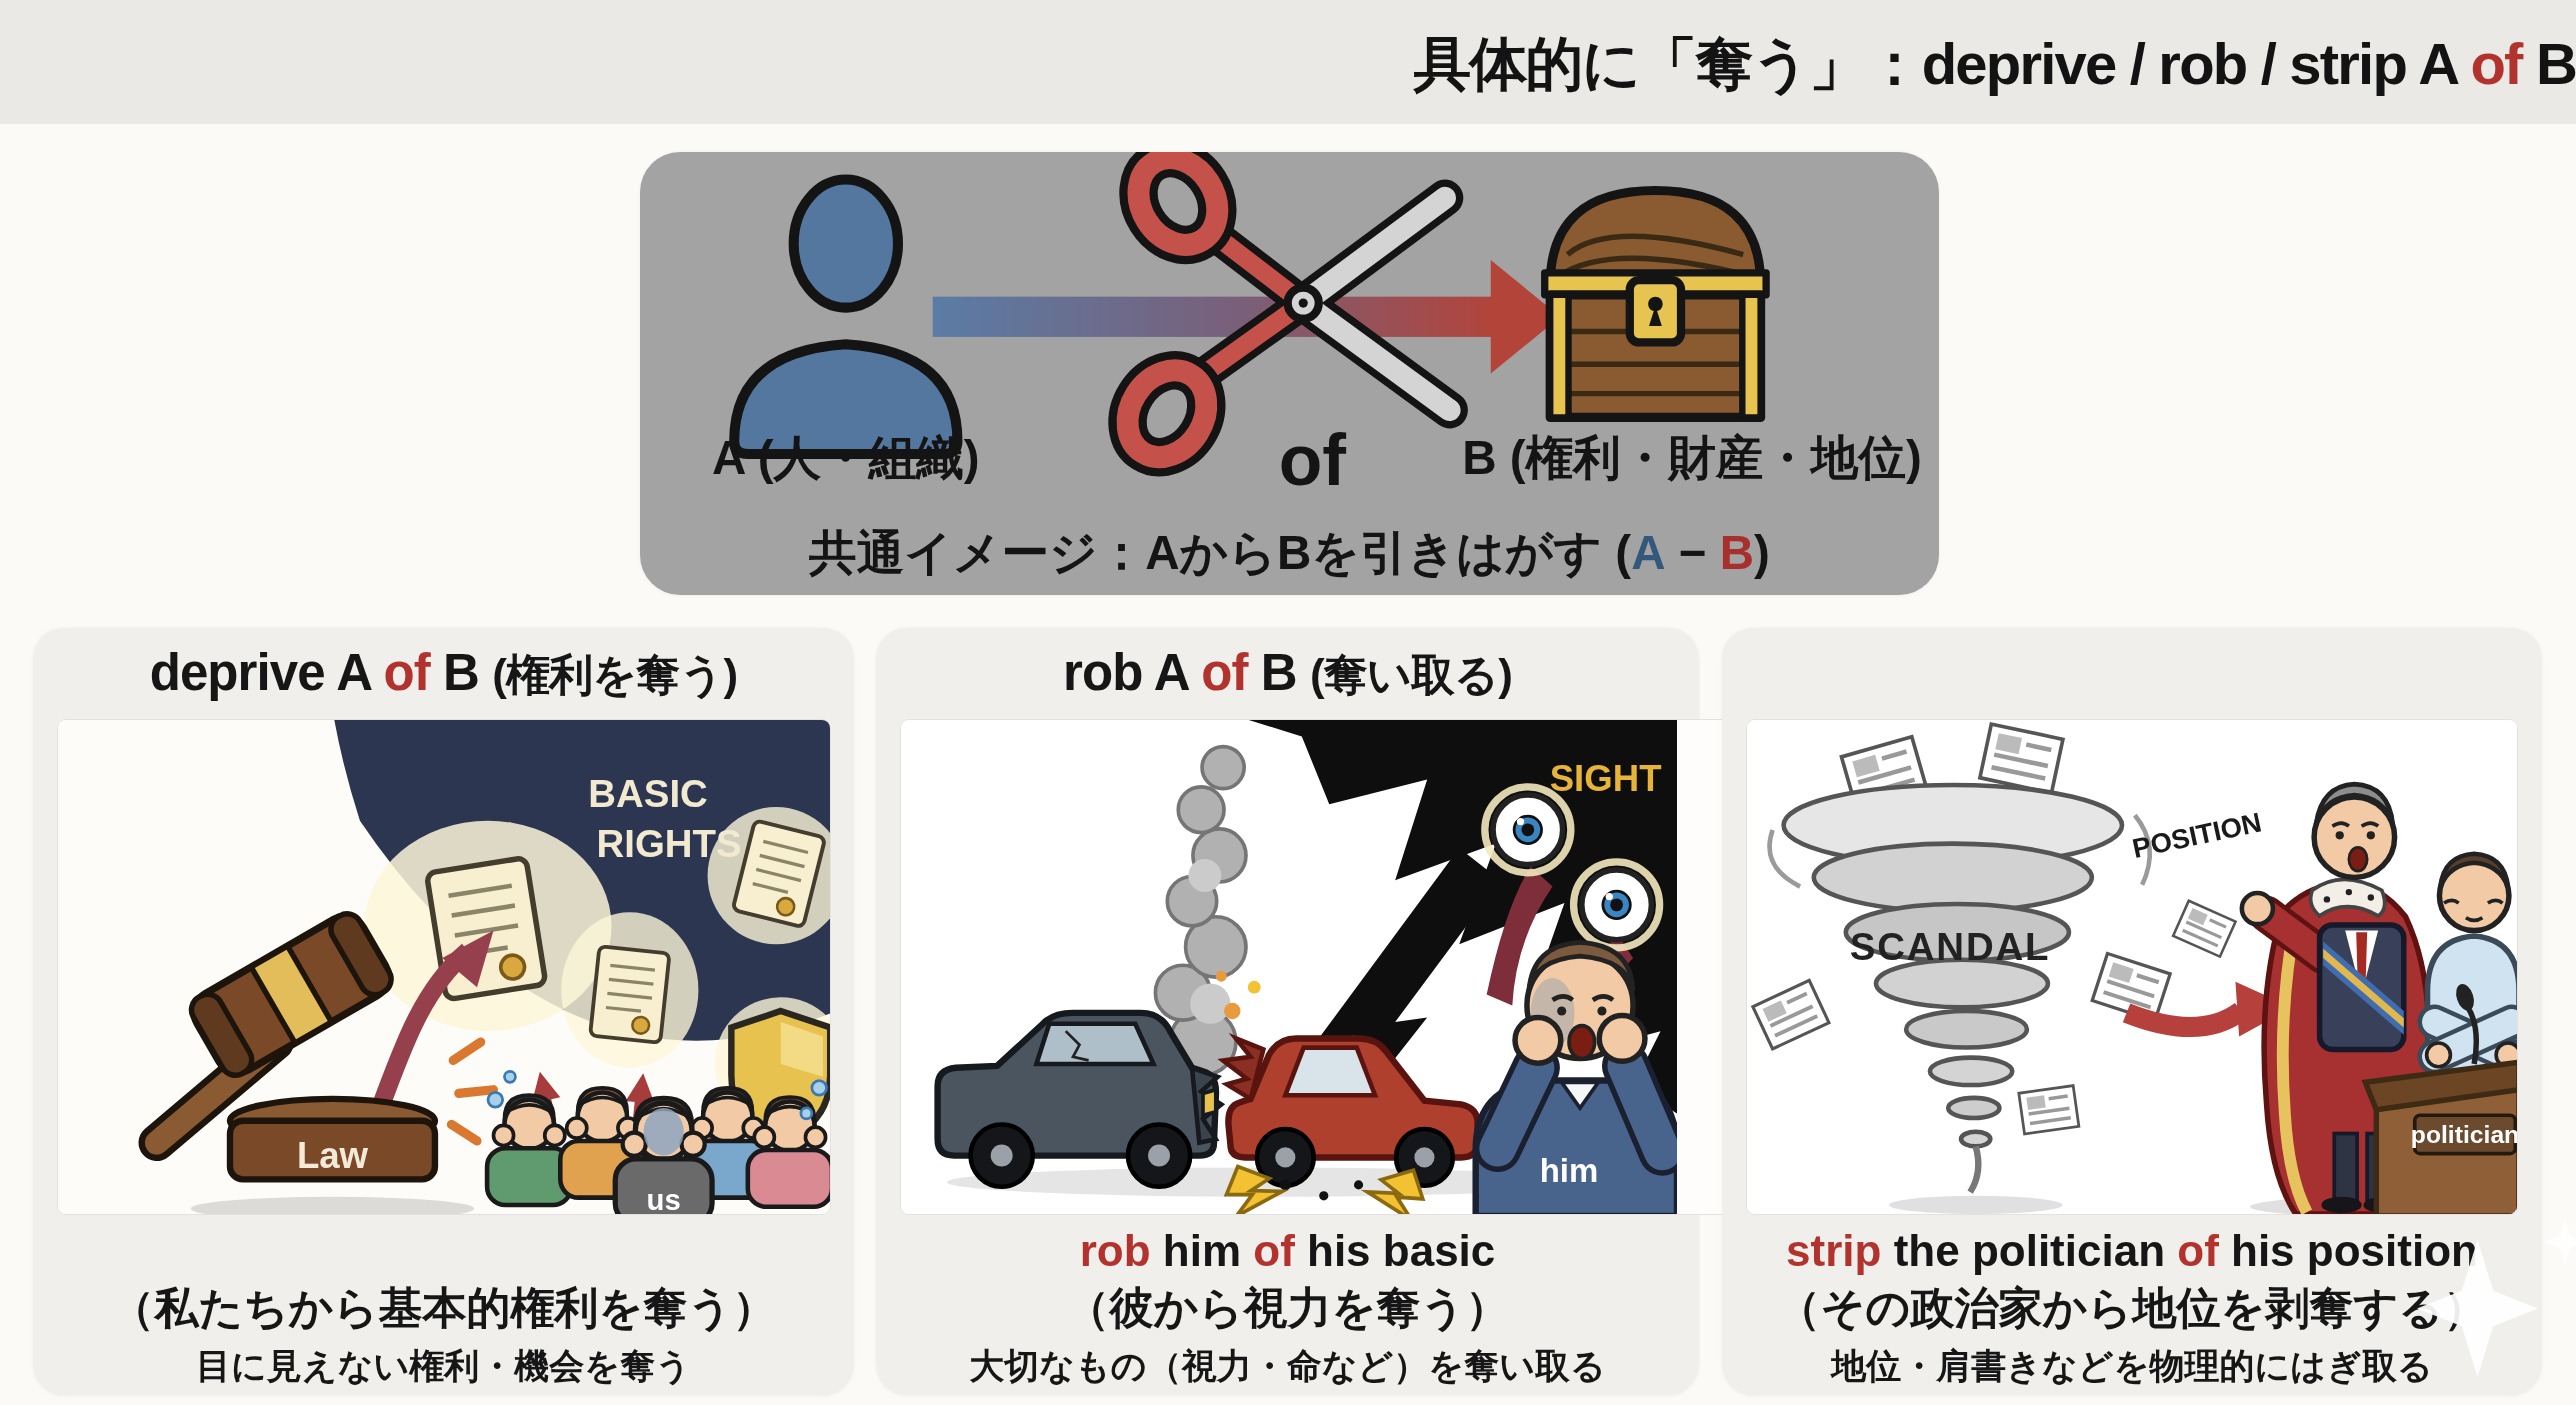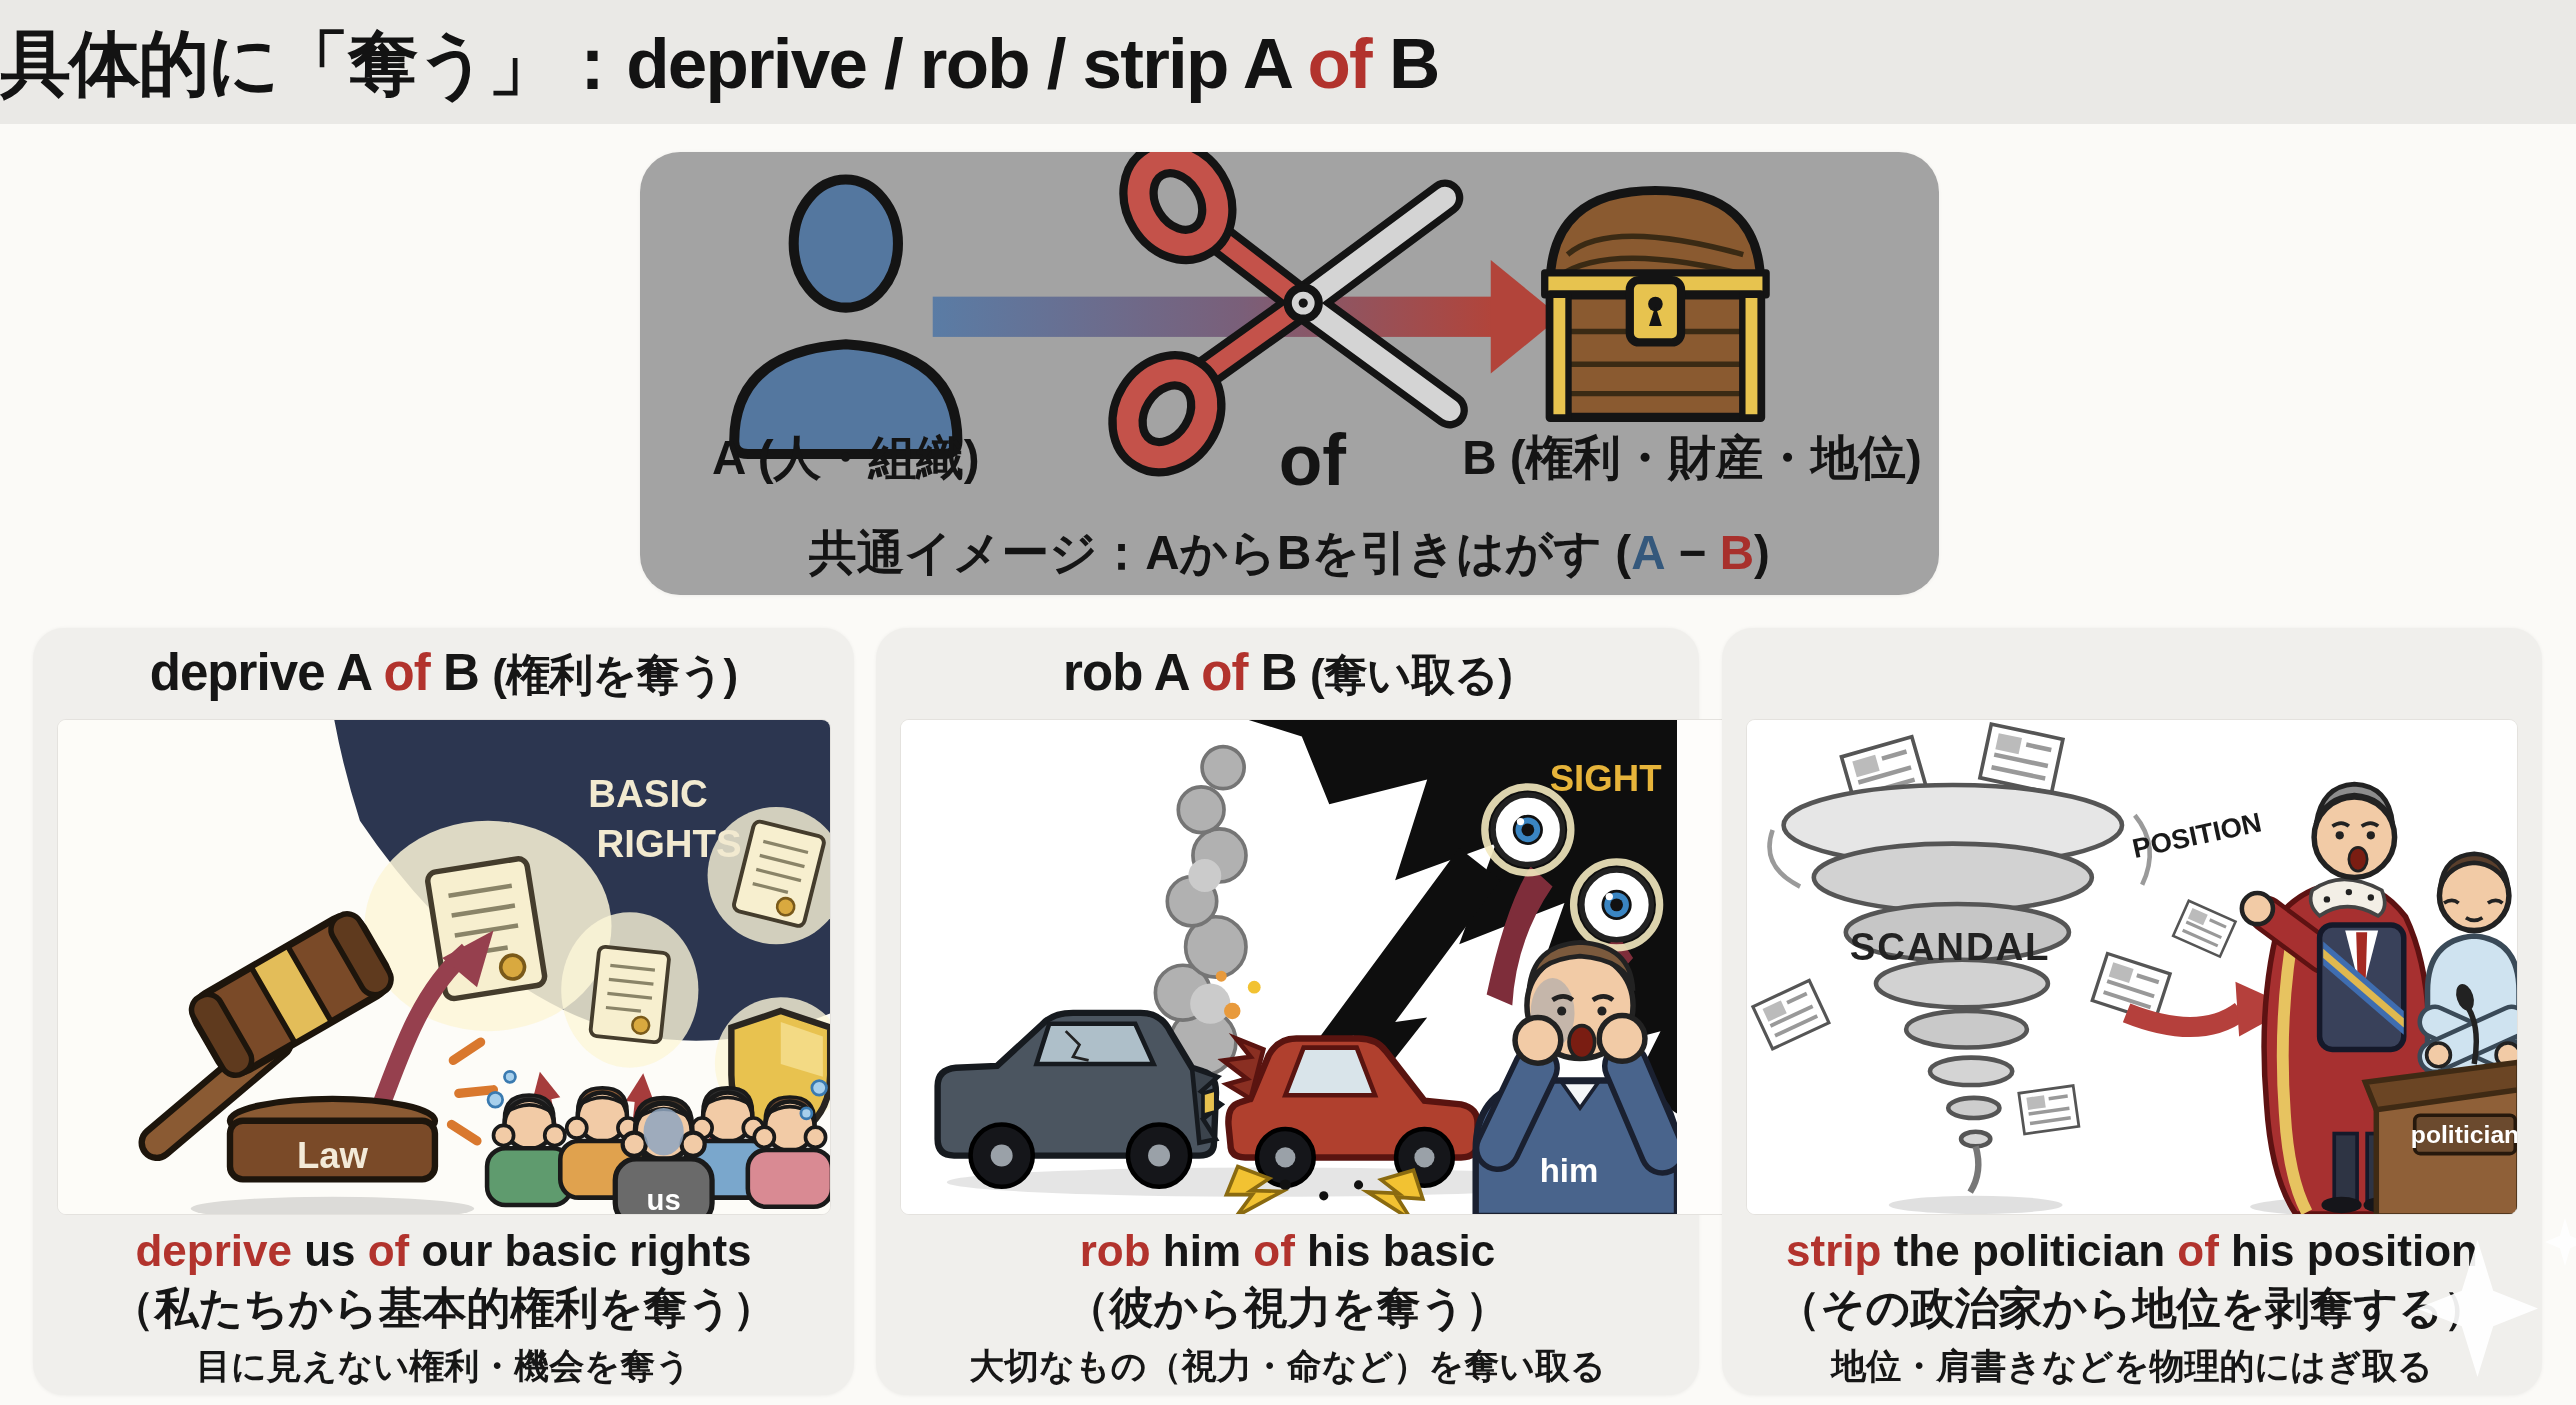--- a/index.html
+++ b/index.html
@@ -2,22 +2,22 @@
 <html style="font-size:14.6px"><head>
 <meta charset="utf-8">
 <style>
   html,body{margin:0;padding:0;background:#fbfaf7;}
   *{box-sizing:border-box;}
   .canvas{position:relative;width:2576px;height:1405px;overflow:hidden;background:#fbfaf7;
           font-family:"Liberation Sans","DejaVu Sans",sans-serif;color:#161616;}
   .abs{position:absolute;}
   
   .title-band{left:0;top:0;width:2576px;height:124px;background:#eae9e6;}
-  .page-title{left:0;top:0;width:2576px;height:124px;line-height:128px;text-align:left;
-              font-size:71px;font-weight:700;letter-spacing:-1.8px;color:#131313;white-space:nowrap;}
+  .page-title{left:0;top:0;width:2576px;height:124px;line-height:128px;text-align:right;
+              font-size:58px;font-weight:700;letter-spacing:-1.8px;color:#131313;white-space:nowrap;}
   .red{color:#b2332d;}
   
   .concept-card{left:640px;top:152px;width:1299px;height:443px;background:#a3a3a3;border-radius:40px;
                 box-shadow:0 0.9px 3.7px rgba(0,0,0,.05);}
   
   .panel{top:628px;height:767px;background:#f0efec;border-radius:31px;box-shadow:0 0.9px 3.7px rgba(0,0,0,.05);}
   .panel-1{left:33px;width:821px;}
   .panel-2{left:876px;width:823px;}
   .panel-3{left:1722px;width:820px;}
   .panel-head{left:0;top:14.6px;width:100%;text-align:center;font-size:51px;font-weight:700;
@@ -181,21 +181,20 @@
           <text x="662" y="536" font-size="32" fill="#ffffff" text-anchor="middle">us</text>
           <g fill="#a8d0ec" stroke="#3a7ab0" stroke-width="3">
             <circle cx="478" cy="415" r="8"></circle>
               <circle cx="494" cy="390" r="6"></circle>
             <circle cx="832" cy="402" r="8"></circle>
               <circle cx="818" cy="430" r="6"></circle>
           </g>
         </g>
       </svg>
     </div>
-    <div class="abs cap-en"><span class="red">deprive</span><span> us </span><span class="red">of</span><span> our basic rights</span></div>
     <div class="abs cap-jp1">（私たちから基本的権利を奪う）</div>
     <div class="abs cap-jp2">目に見えない権利・機会を奪う</div>
   </div>
 
   <div class="abs panel panel-2">
     <div class="abs panel-head"><span>rob A </span><span class="red">of</span><span> B </span><span class="jp">(奪い取る)</span></div>
     <div class="abs illus" style="width:936px;">
       <svg width="776" height="496" viewBox="0 0 848 542">
         <defs>
           <g id="eyeball">

